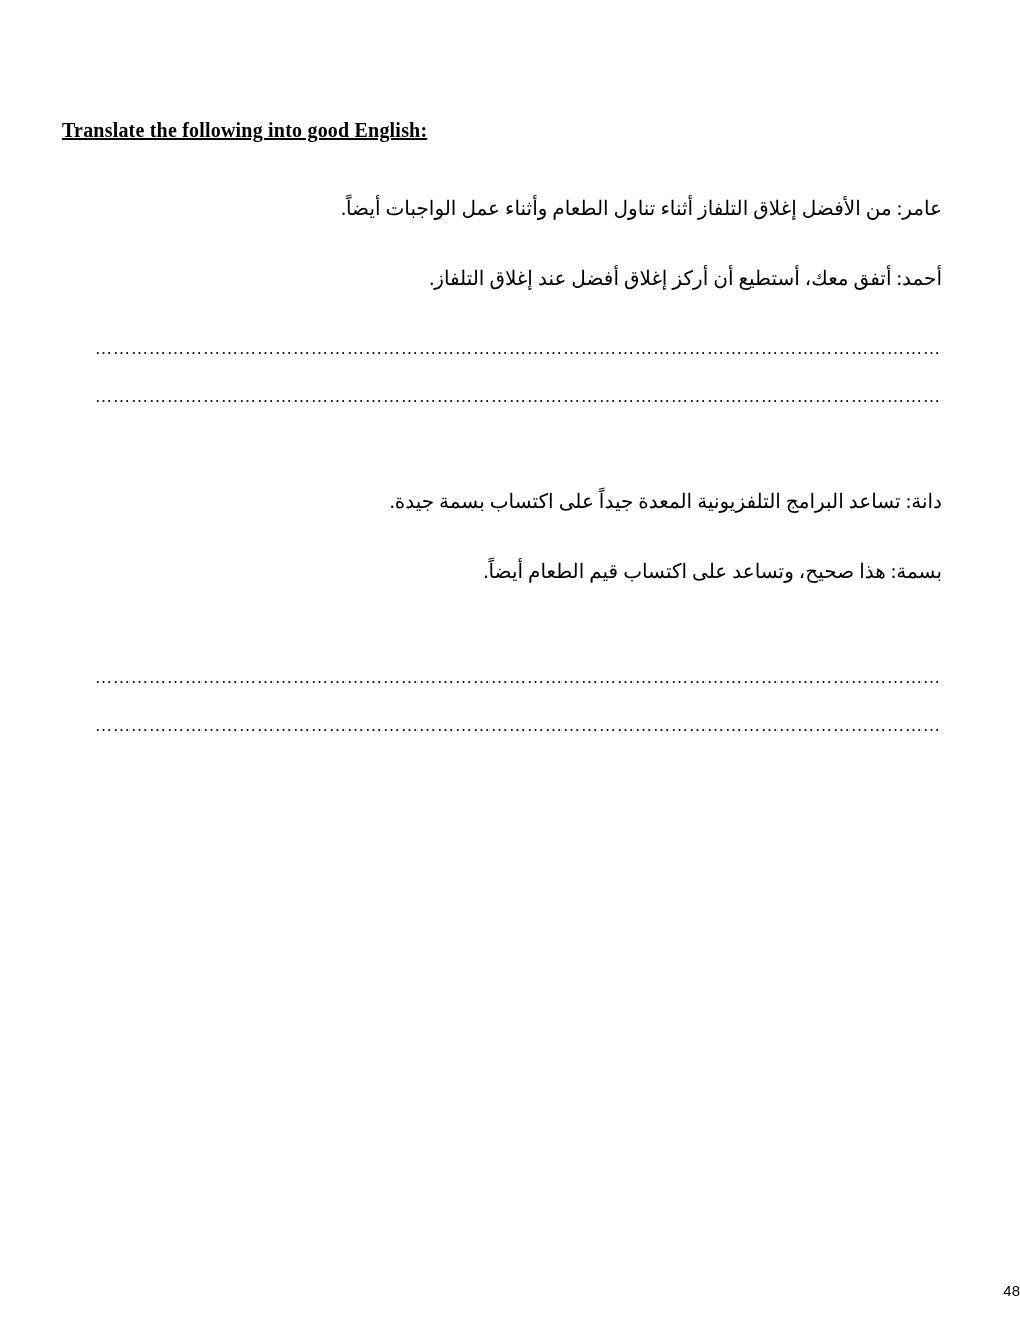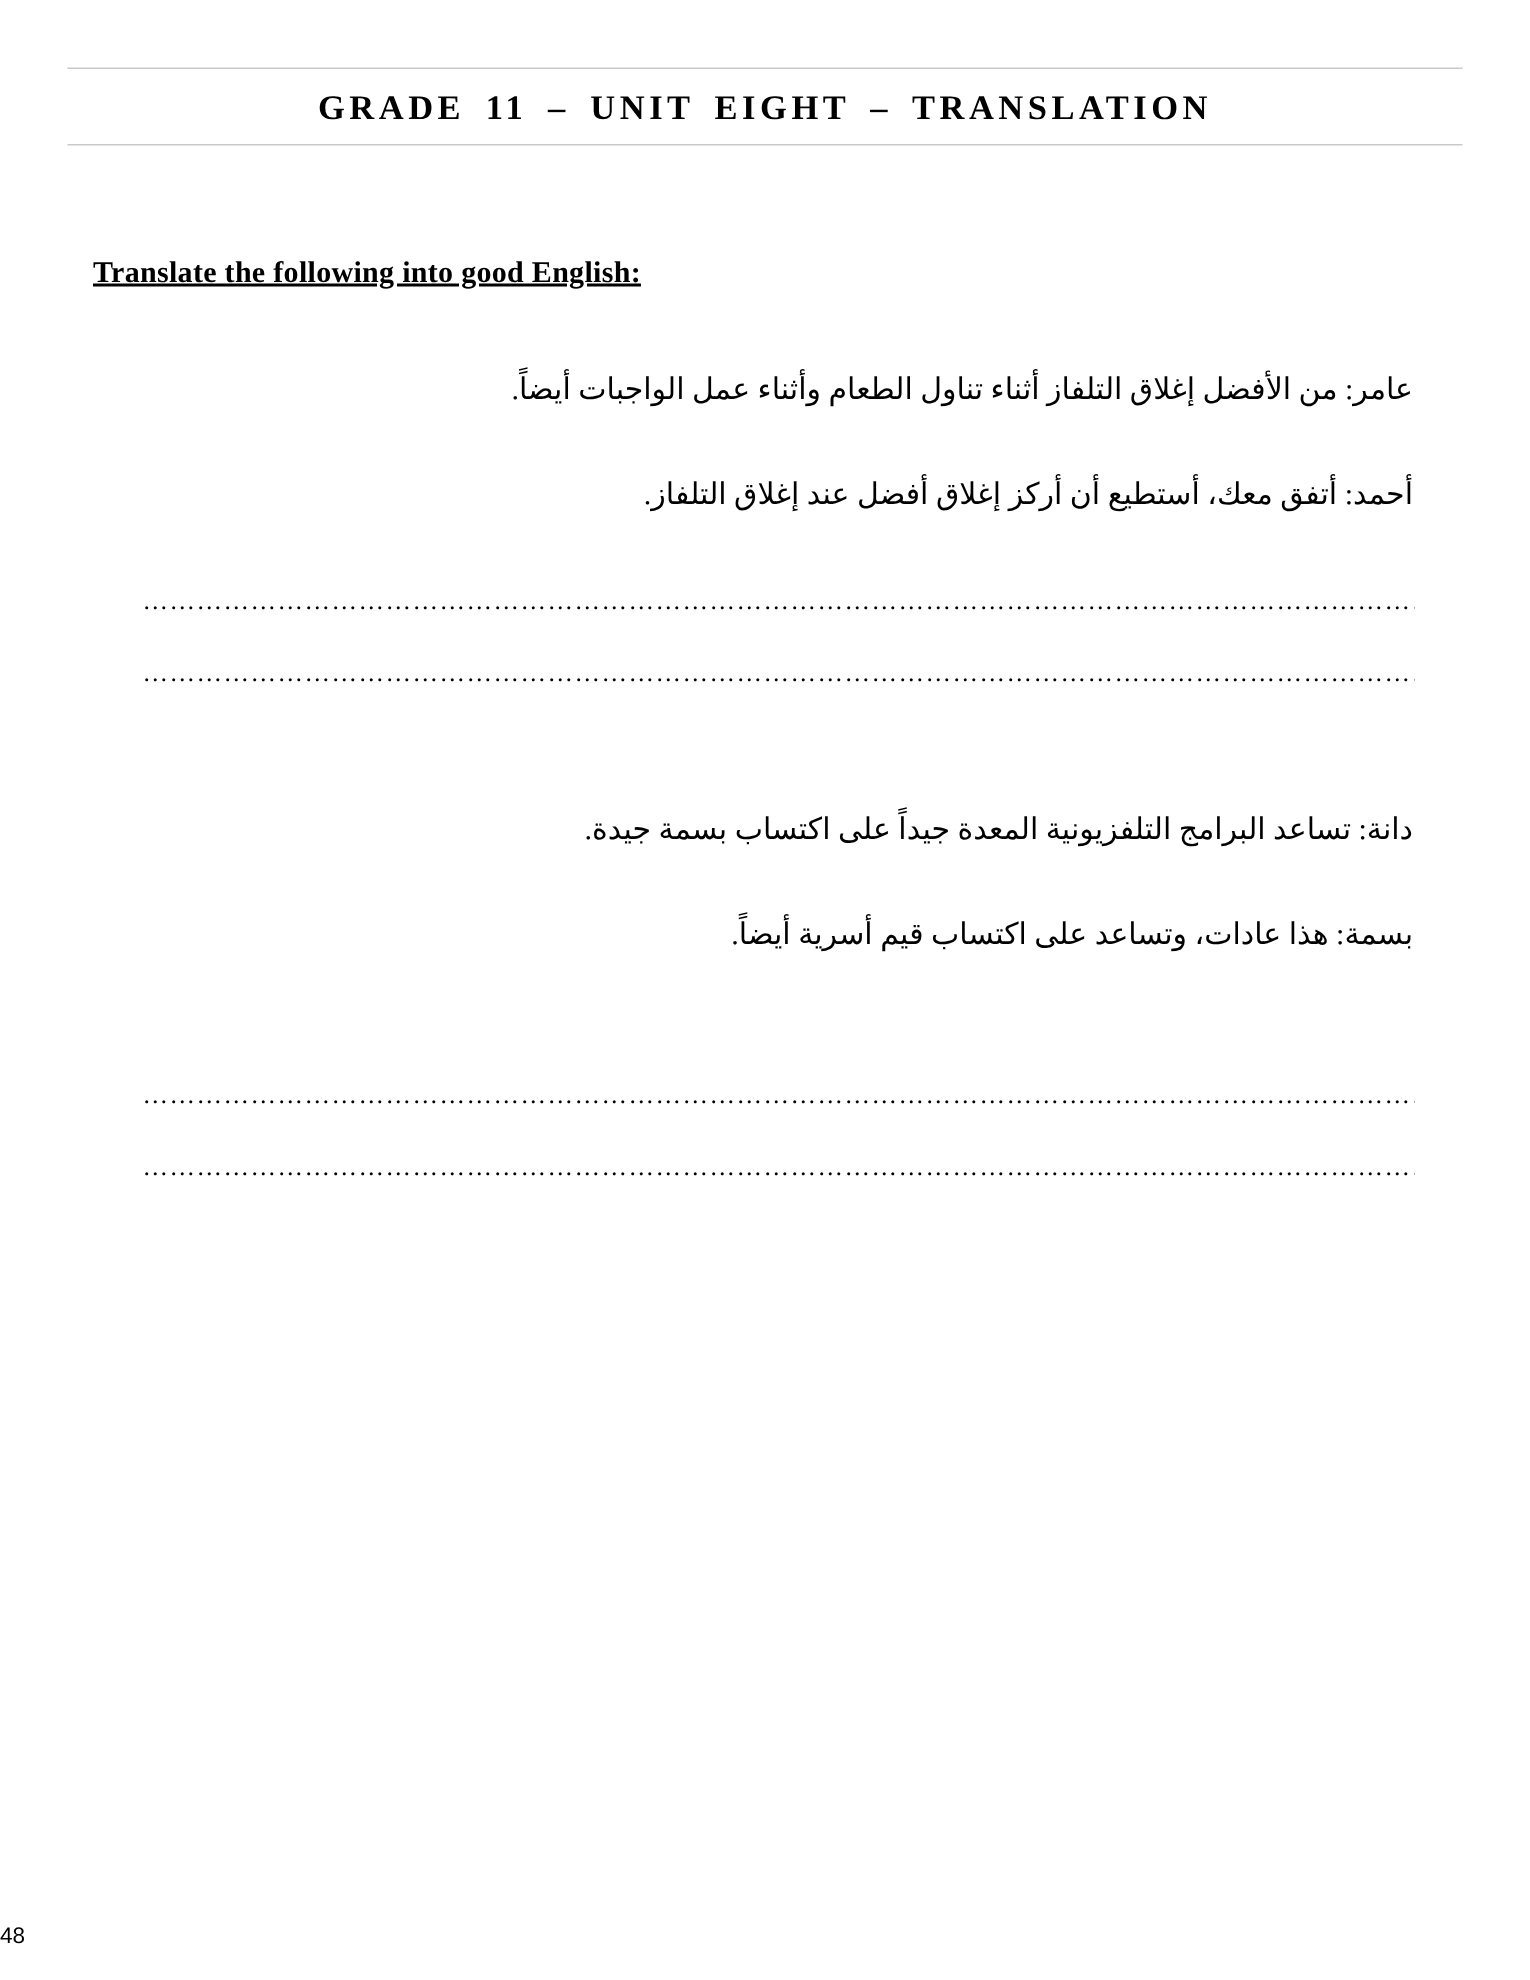--- a/index.html
+++ b/index.html
@@ -69,55 +69,52 @@
     line-height: 1;
     margin-bottom: 31px;
     color: #000000;
   }
   .answer-line:last-child { margin-bottom: 0; }
   .footer {
     position: absolute;
     left: 0;
     bottom: 20px;
     width: 100%;
-    text-align: left;
+    text-align: right;
   }
   .page-number {
     font-size: 15px;
     font-family: "Liberation Sans", sans-serif;
   }
 </style>
 </head>
 <body>
 
 <div class="page">
 
   <div class="top-space"></div>
 
-  <header class="header">
-    <h1 class="title">GRADE 11 – UNIT EIGHT – TRANSLATION</h1>
-  </header>
 
   <div class="instruction-row">
     <span class="instruction">Translate the following into good English:</span>
   </div>
 
   <section class="arabic-block">
     <p class="arabic-line">عامر: من الأفضل إغلاق التلفاز أثناء تناول الطعام وأثناء عمل الواجبات أيضاً.</p>
     <p class="arabic-line">أحمد: أتفق معك، أستطيع أن أركز إغلاق أفضل عند إغلاق التلفاز.</p>
   </section>
 
   <section class="answers">
     <p class="answer-line">………………………………………………………………………………………………………………………………………………</p>
     <p class="answer-line">………………………………………………………………………………………………………………………………………………</p>
   </section>
 
   <section class="arabic-block second">
     <p class="arabic-line">دانة: تساعد البرامج التلفزيونية المعدة جيداً على اكتساب بسمة جيدة.</p>
-    <p class="arabic-line">بسمة: هذا عادات، وتساعد على اكتساب قيم أسرية أيضاً.</p>
+    <p class="arabic-line">بسمة: هذا صحيح، وتساعد على اكتساب قيم الطعام أيضاً.</p>
   </section>
 
   <section class="answers second">
     <p class="answer-line">………………………………………………………………………………………………………………………………………………</p>
     <p class="answer-line">………………………………………………………………………………………………………………………………………………</p>
   </section>
 
   <footer class="footer">
     <span class="page-number">48</span>
   </footer>

